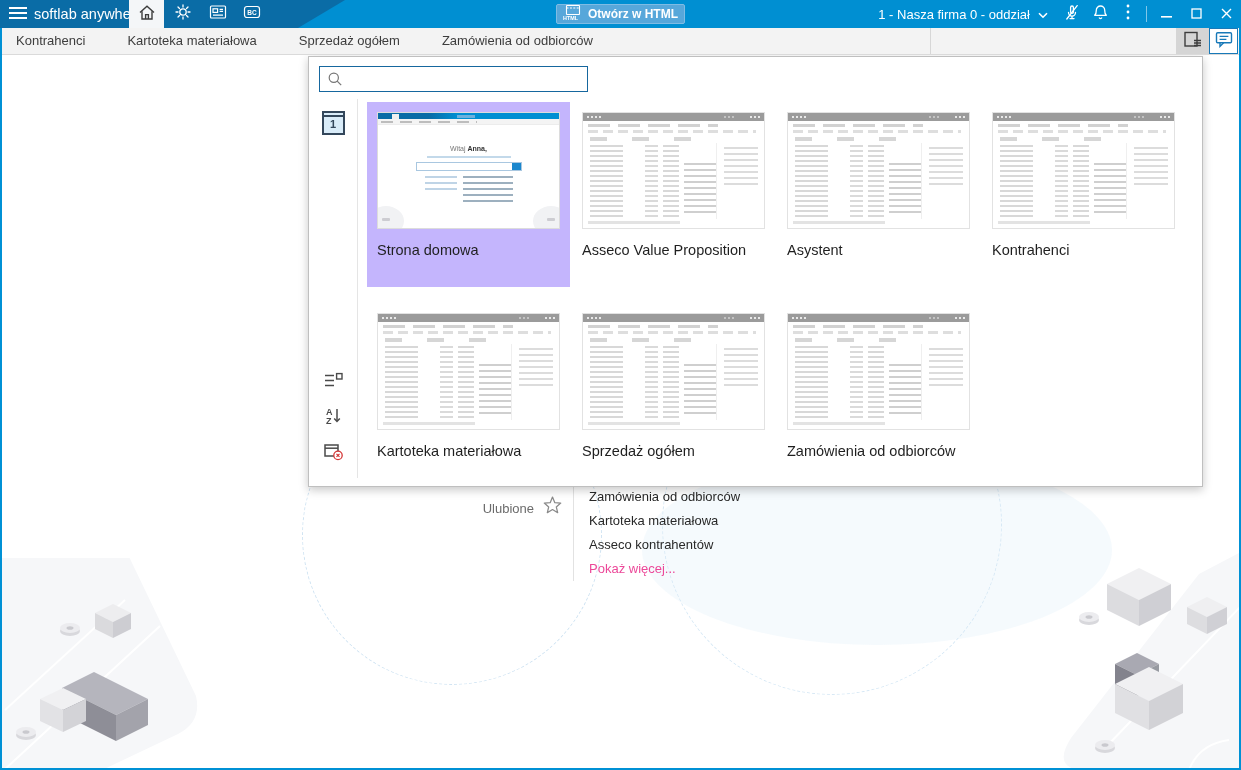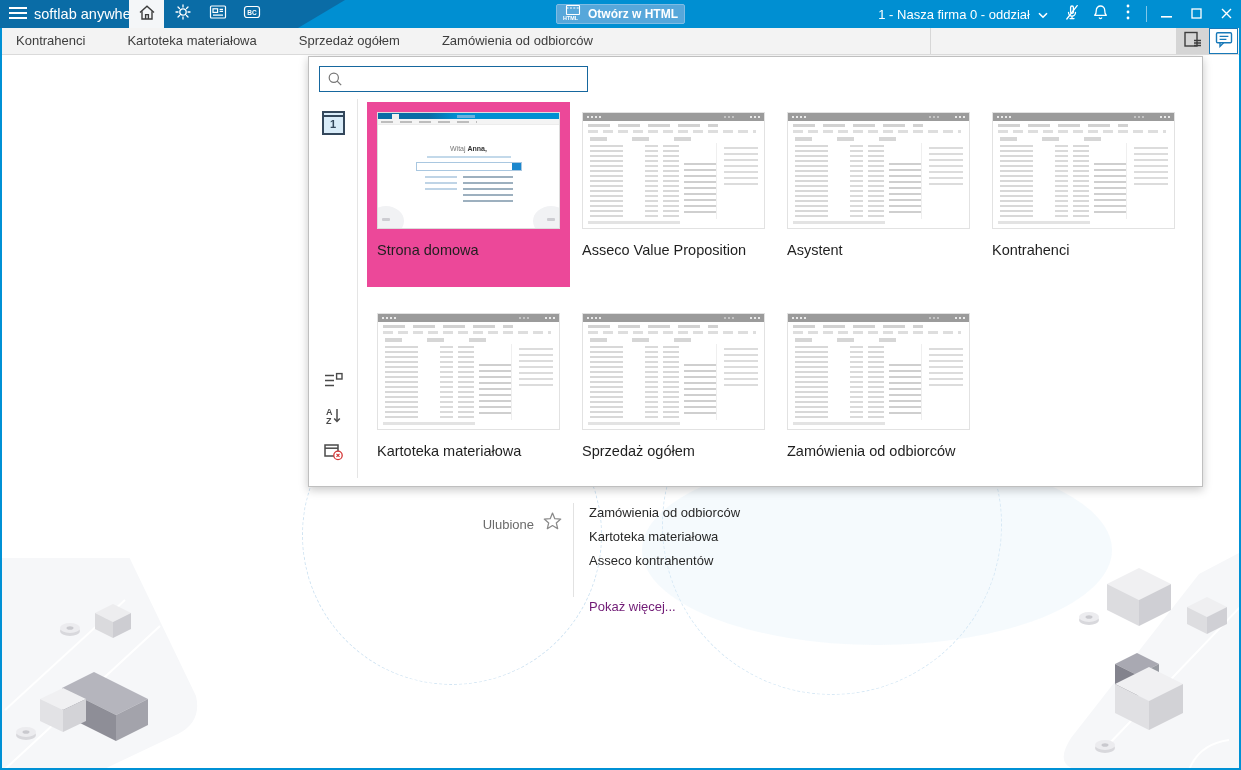--- a/index.html
+++ b/index.html
@@ -46,48 +46,48 @@
   
   .content { position:relative; height:713px; background:#fff; overflow:hidden; }
 
   
   .deco { position:absolute; border-radius:50%; pointer-events:none; }
   .deco-c1 { left:300px; top:330px; width:300px; height:300px; border:1.5px dashed #cfe3f2; }
   .deco-c2 { left:660px; top:300px; width:340px; height:340px; border:1.5px dashed #d6e8f5; }
   .deco-blob { left:640px; top:400px; width:470px; height:190px; background:#ecf5fb; opacity:.55; }
 
   
-  .favorites { position:absolute; top:446px; left:0; width:100%; height:110px;padding-left:44px; }
+  .favorites { position:absolute; top:430px; left:0; width:100%; height:110px;padding-left:44px; }
   .fav-label { position:absolute; left:420px; top:16px; width:112px; text-align:right; font-size:13px; color:#6b6b6b; }
   .fav-star { position:absolute; left:541px; top:11px; cursor:pointer; }
   .fav-divider { position:absolute; left:571px; top:2px; height:94px; width:1px; background:#e2e2e2; }
   .fav-list { position:absolute; left:587px; top:0; list-style:none; }
   .fav-list li { height:24px; line-height:24px; font-size:13px; color:#282828; cursor:pointer; }
-  .fav-more { color:#701a75; font-size:13px; height:24px; line-height:24px; cursor:pointer; display:inline-block;margin-top:22px; }
+  .fav-more { color:#ec4899; font-size:13px; height:24px; line-height:24px; cursor:pointer; display:inline-block; }
 
   
   .panel { position:absolute; left:306px; top:1px; width:895px; height:431px; background:#fff;
            border:1px solid #bfbfbf; box-shadow:0 3px 9px rgba(0,0,0,.22); z-index:5; }
   .searchbox { position:absolute; left:10px; top:9px; width:269px; height:26px; border:1px solid #16679e;
                display:flex; align-items:center; background:#fff; }
   .searchbox input { border:none; outline:none; flex:1; height:100%; font-size:13px; font-family:inherit; }
   .search-icon { margin:0 5px 0 7px; display:flex; }
 
   .rail { position:absolute; left:0; top:42px; bottom:8px; width:49px; border-right:1px solid #e5e5e5;
           display:flex; flex-direction:column; align-items:center; }
   .win-badge { margin-top:12px; width:23px; height:24px; border:2px solid #33475b; background:#d9ecf9; cursor:pointer; }
   .win-badge .bar { height:4px; border-bottom:2px solid #33475b; }
   .win-badge .num { display:block; text-align:center; font-size:11px; font-weight:bold; color:#33475b; line-height:15px; }
   .rail-spacer { flex:1; }
   .rail-btn { margin-bottom:13px; cursor:pointer; display:flex; }
 
   .tiles { position:absolute; left:58px; top:45px; display:grid; grid-template-columns:repeat(4,203px);
            grid-auto-rows:185px; column-gap:2px; row-gap:16px; }
   .tile { padding:10px; cursor:pointer; }
-  .tile.selected { background:#ec4899; }
+  .tile.selected { background:#c4b5fd; }
   .tile-label { margin-top:13px; font-size:14.5px; color:#1f1f1f; }
 
   
   .tt { position:relative; width:183px; height:117px; background:#fff; border:1px solid #e2e2e2; }
   .tt-bar { position:absolute; top:0; left:0; right:0; height:8px; background:#9b9b9b; }
   .tt-bar::before { content:""; position:absolute; left:4px; top:3px; width:2px; height:2px; background:#e9e9e9;
                     box-shadow:4px 0 #e9e9e9,8px 0 #e9e9e9,12px 0 #e9e9e9; }
   .tt-bar::after { content:""; position:absolute; right:4px; top:3px; width:2px; height:2px; background:#e9e9e9;
                    box-shadow:-4px 0 #e9e9e9,-8px 0 #e9e9e9,-26px 0 #c4c4c4,-30px 0 #c4c4c4,-34px 0 #c4c4c4; }
   .tt-m1 { position:absolute; top:11px; left:5px; width:130px; height:3px;

